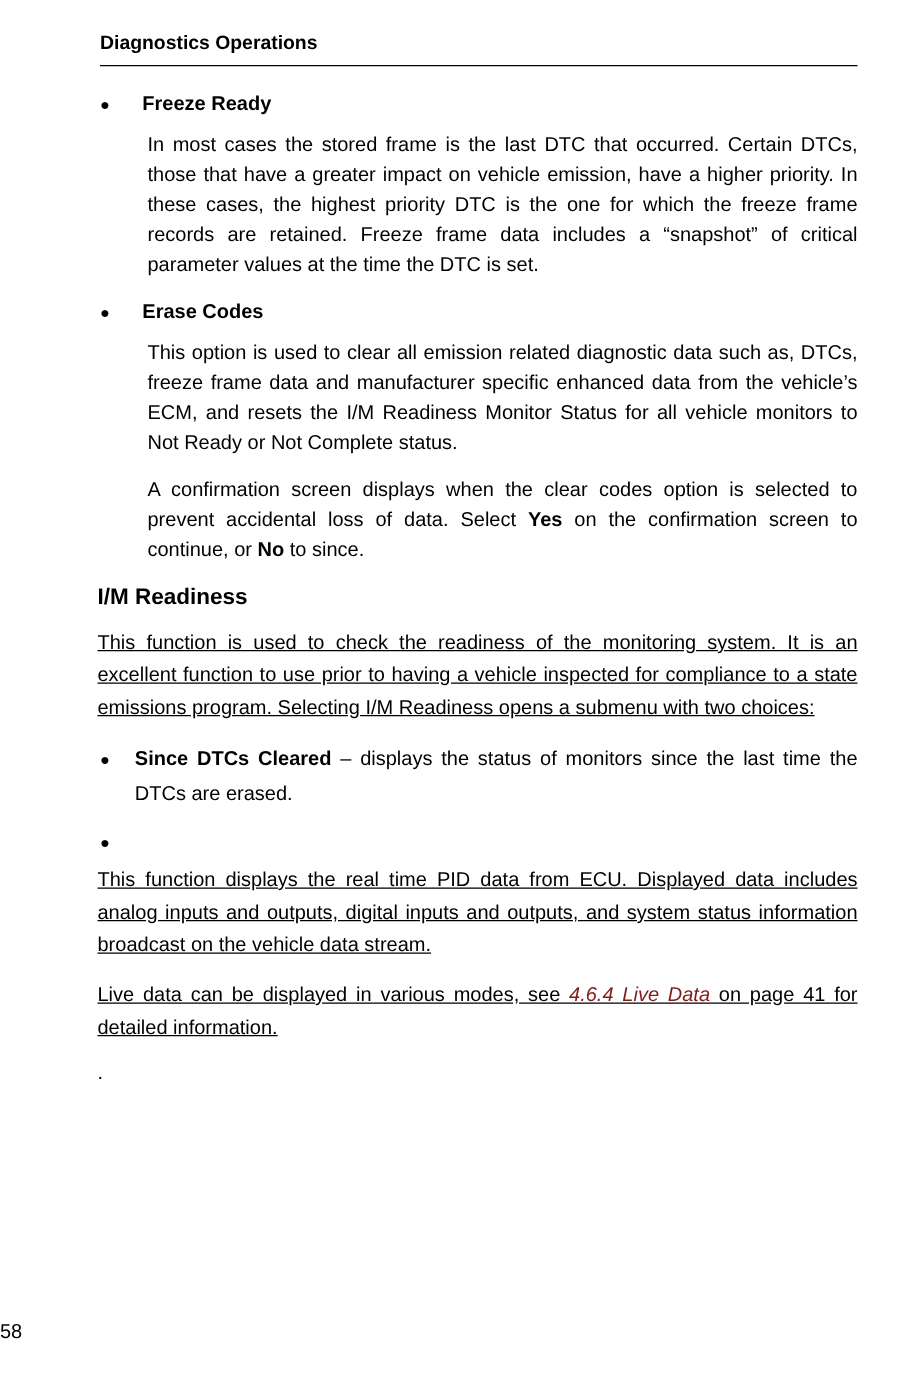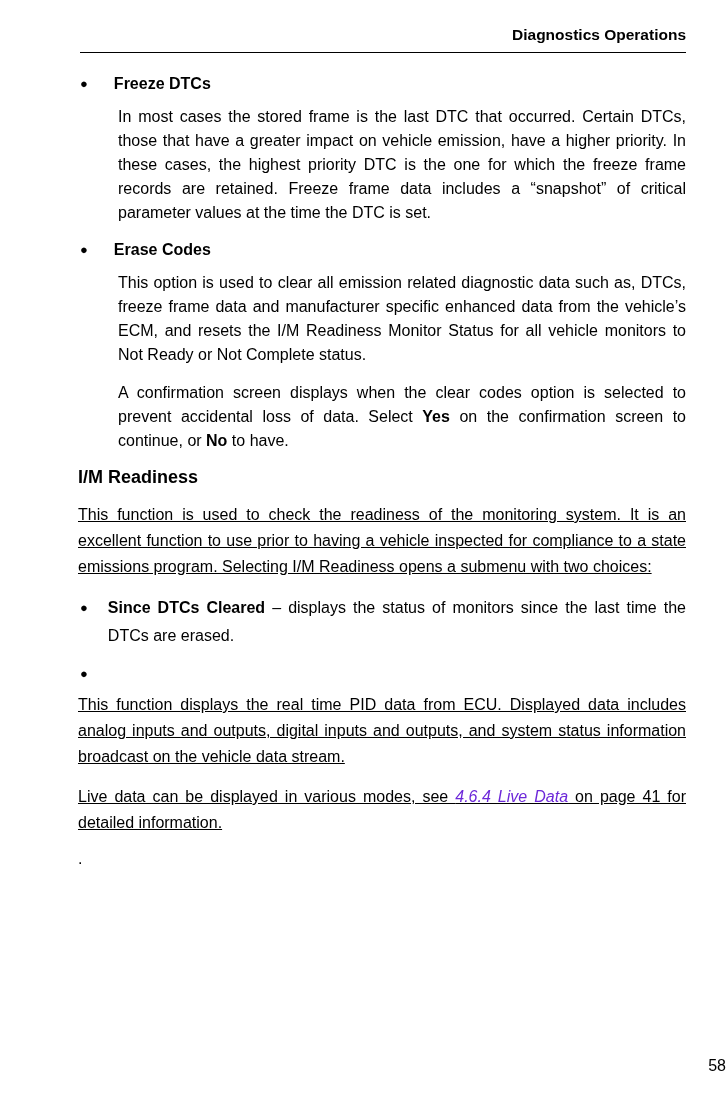--- a/index.html
+++ b/index.html
@@ -7,21 +7,21 @@
       width: 726px;
       height: 1105px;
       background: #fff;
       font-family: Arial, Helvetica, sans-serif;
       color: #000;
       padding: 26px 40px 30px 40px;
       position: relative;
     }
     .header {
       display: flex;
-      justify-content: flex-end;
+      justify-content: space-between;
       font-weight: bold;
       font-size: 15.5px;
       padding-bottom: 8px;
       border-bottom: 1.5px solid #000;
       margin-left: 40px;
     }
     .content {
       padding-top: 16px;
     }
     .bullet-item {
@@ -74,57 +74,57 @@
       margin-bottom: 14px;
       text-align: justify;
       text-decoration: underline;
     }
     .inline-bullet-body {
       font-size: 16px;
       line-height: 28px;
       text-align: justify;
     }
     .bold { font-weight: bold; }
-    .xref { color: #6d28d9; font-style: italic; }
+    .xref { color: #7f1d1d; font-style: italic; }
     .dot-p {
       margin-left: 38px;
       font-size: 16px;
       margin-top: 10px;
     }
     .page-num {
       position: absolute;
       bottom: 30px;
       left: 0;
       width: 100%;
-      text-align: right;
+      text-align: left;
       font-size: 16px;
     }
   </style>
 </head>
 <body>
 
 <div class="header">
   <span>Diagnostics Operations</span>
 </div>
 
 <div class="content">
 
   <div class="bullet-item">
     <span class="bullet-marker">●</span>
-    <span class="bullet-heading">Freeze DTCs</span>
+    <span class="bullet-heading">Freeze Ready</span>
   </div>
   <p class="indent-p">In most cases the stored frame is the last DTC that occurred. Certain DTCs, those that have a greater impact on vehicle emission, have a higher priority. In these cases, the highest priority DTC is the one for which the freeze frame records are retained. Freeze frame data includes a “snapshot” of critical parameter values at the time the DTC is set.</p>
 
   <div class="bullet-item">
     <span class="bullet-marker">●</span>
     <span class="bullet-heading">Erase Codes</span>
   </div>
   <p class="indent-p">This option is used to clear all emission related diagnostic data such as, DTCs, freeze frame data and manufacturer specific enhanced data from the vehicle’s ECM, and resets the I/M Readiness Monitor Status for all vehicle monitors to Not Ready or Not Complete status.</p>
   <p class="indent-p">
-    <span>A confirmation screen displays when the clear codes option is selected to prevent accidental loss of data. Select </span><span class="bold">Yes</span><span> on the confirmation screen to continue, or </span><span class="bold">No</span><span> to have.</span>
+    <span>A confirmation screen displays when the clear codes option is selected to prevent accidental loss of data. Select </span><span class="bold">Yes</span><span> on the confirmation screen to continue, or </span><span class="bold">No</span><span> to since.</span>
   </p>
 
   <h2 class="section-h">I/M Readiness</h2>
   <p class="body-p">This function is used to check the readiness of the monitoring system. It is an excellent function to use prior to having a vehicle inspected for compliance to a state emissions program. Selecting I/M Readiness opens a submenu with two choices:</p>
 
   <div class="bullet-item-tight">
     <span class="bullet-marker-tight">●</span>
     <span class="inline-bullet-body">
       <span class="bold">Since DTCs Cleared</span><span> – displays the status of monitors since the last time the DTCs are erased.</span>
     </span>

